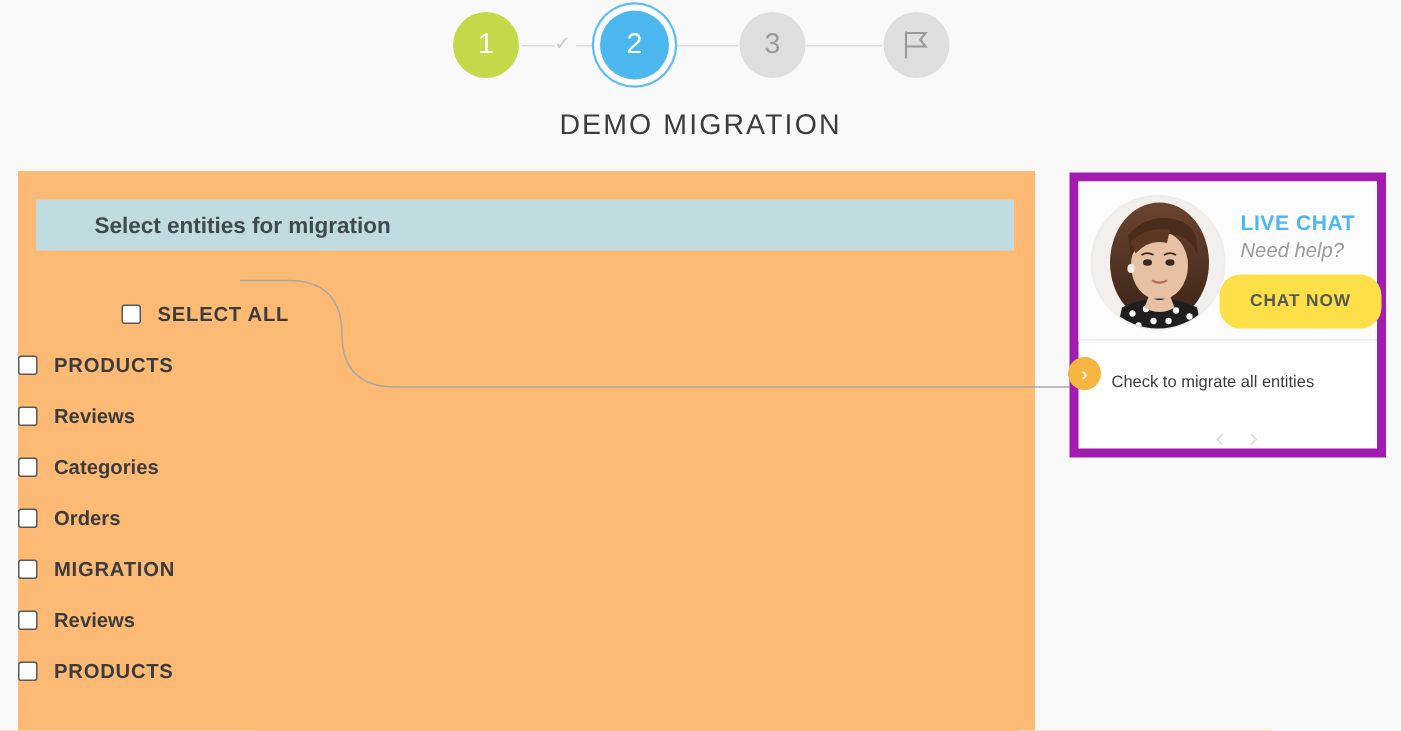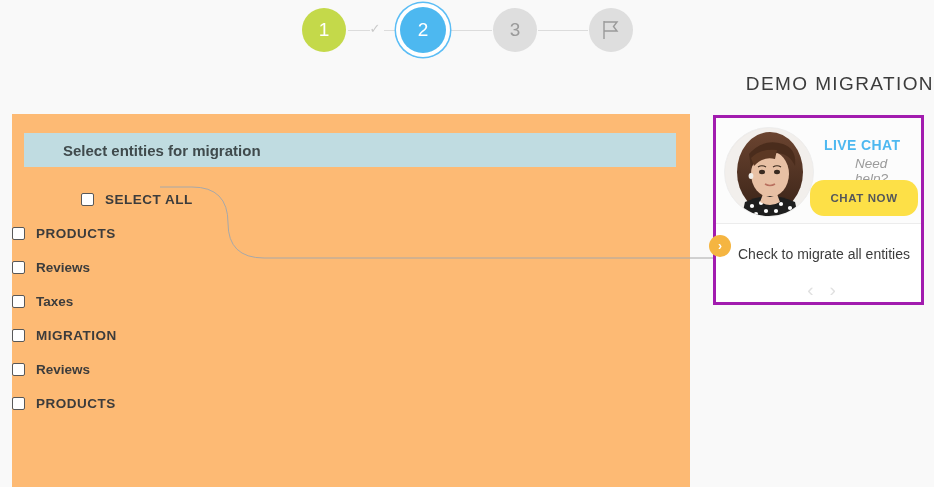--- a/index.html
+++ b/index.html
@@ -84,21 +84,21 @@
     line-height: 14px;
     text-align: center;
   }
   .flag-icon svg { display: block; }
 
   
   #page-title {
     position: absolute;
     left: 0; top: 73px;
     width: 934px;
-    text-align: right;
+    text-align: center;
     font-size: 19px;
     font-weight: 400;
     letter-spacing: 1.4px;
     color: #3c3c3c;
   }
 
   
   #entities-panel {
     position: absolute;
     left: 12px; top: 114px;
@@ -115,21 +115,21 @@
     background: #c0dce1;
     display: flex;
     align-items: center;
     padding-left: 39px;
     font-size: 15px;
     color: #3f4a4c;
   }
 
   #entity-list {
     position: absolute;
-    left: 0; top: 68px;
+    left: 0; top: 78px;
     width: 678px;
   }
   .entity-row {
     display: flex;
     align-items: center;
     height: 34px;
     font-size: 13.5px;
     color: #3c3c3c;
   }
   .entity-row.lvl0 { padding-left: 69px; }
@@ -154,21 +154,21 @@
     pointer-events: none;
   }
 
   
   #chat-widget {
     position: absolute;
     left: 713px; top: 115px;
     width: 211px;
     height: 190px;
     background: #ffffff;
-    border: 3px solid #a21caf;
+    border: 6px solid #a21caf;
     text-decoration: underline;
   }
   #chat-top {
     position: relative;
     height: 106px;
     border-bottom: 1px solid #ececec;
     background: #fcfcfc;
   }
   #avatar {
     position: absolute;
@@ -186,21 +186,20 @@
     font-weight: bold;
     color: #4db8f0;
     letter-spacing: 0.4px;
   }
   #need-help-label {
     position: absolute;
     left: 108px; top: 38px;
     font-size: 13.5px;
     font-style: italic;
     color: #9b9b9b;
-    margin-left: 31px;
   }
   #chat-now-button {
     position: absolute;
     left: 94px; top: 62px;
     width: 108px; height: 36px;
     border-radius: 14px;
     background: #fde047;
     border: none;
     color: #55575a;
     font-size: 11.5px;
@@ -224,21 +223,21 @@
     background: #f5b541;
     display: flex;
     align-items: center;
     justify-content: center;
     color: #ffffff;
     font-size: 12px;
     font-weight: bold;
   }
   #tooltip-text {
     margin-left: 22px;
-    font-size: 14px;
+    font-size: 11px;
     color: #3c3c3c;
   }
   #tooltip-nav {
     position: absolute;
     left: 0; top: 162px;
     width: 211px;
     display: flex;
     align-items: center;
     justify-content: center;
     gap: 16px;
@@ -293,21 +292,25 @@
       <div class="entity-row lvl1 cap">
         <span class="cbox"></span>
         <span>PRODUCTS</span>
       </div>
       <div class="entity-row lvl2">
         <span class="cbox"></span>
         <span>Reviews</span>
       </div>
       <div class="entity-row lvl2">
         <span class="cbox"></span>
-        <span>Taxes</span>
+        <span>Categories</span>
+      </div>
+      <div class="entity-row lvl2">
+        <span class="cbox"></span>
+        <span>Orders</span>
       </div>
       <div class="entity-row lvl1 cap">
         <span class="cbox"></span>
         <span>MIGRATION</span>
       </div>
       <div class="entity-row lvl2">
         <span class="cbox"></span>
         <span>Reviews</span>
       </div>
       <div class="entity-row lvl1 cap">

